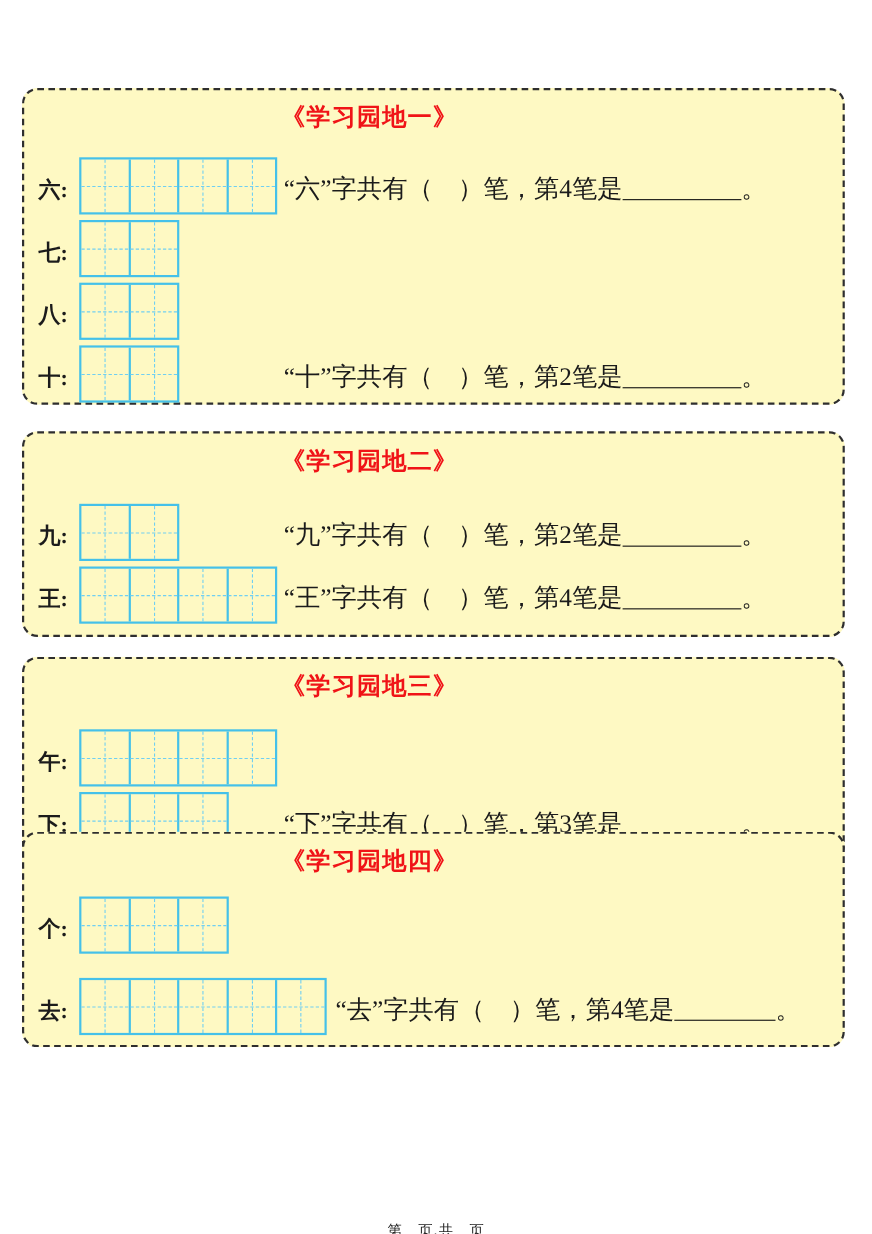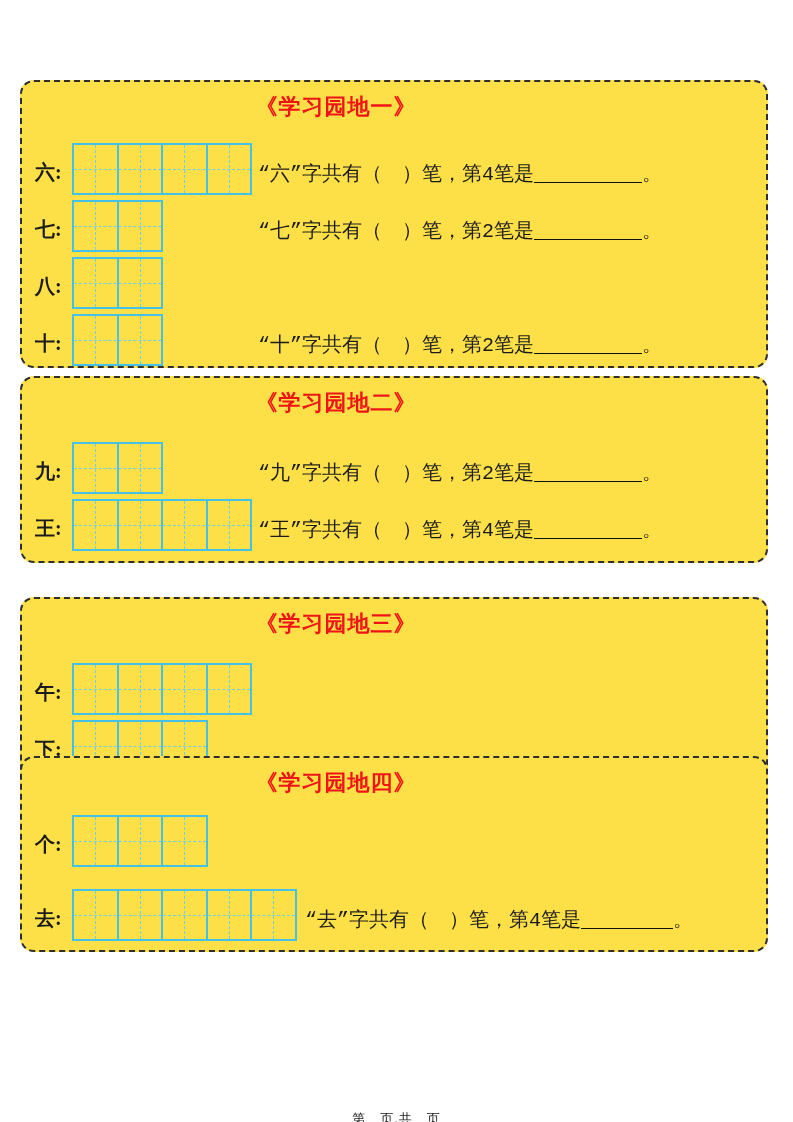--- a/index.html
+++ b/index.html
@@ -1,25 +1,25 @@
 <!DOCTYPE html>
 <html style="--accent_red: #f01317; --grid_blue: #45c1e9; --grid_blue_light: #70cff2; --ink: #1b1b1b;"><head>
 <meta charset="utf-8">
 <style>
   html,body{margin:0;padding:0;background:#ffffff;}
   .page{
     position:relative;width:793px;height:1122px;background:#fff;overflow:hidden;
     font-family:"Liberation Serif","DejaVu Serif",serif;color:var(--ink,#1b1b1b);
   }
   .box{
-    position:absolute;left:20px;width:748px;box-sizing:border-box;background:#fde047;
+    position:absolute;left:20px;width:748px;box-sizing:border-box;background:#fef9c3;
     border:2px dashed #2e2e2e;border-radius:14px;
   }
   #box1{top:80px;height:288px}
-  #box2{top:376px;height:187px}
+  #box2{top:392px;height:187px}
   #box3{top:597px;height:186px}
   #box4{top:756px;height:196px}
   .title{
     margin:10px 0 0;text-align:center;transform:translateX(-58px);
     font-family:"Liberation Sans","DejaVu Sans",sans-serif;
     font-size:22px;line-height:30px;font-weight:bold;letter-spacing:1px;
     color:var(--accent_red,#f01317);
   }
   .rows{padding-left:13px;}
   #box1 .rows{margin-top:21px}
@@ -37,21 +37,21 @@
   .cell{width:42.5px;height:48px;position:relative;border-right:2px solid var(--grid_blue,#45c1e9);}
   .cell:last-child{border-right:none;}
   .cell::before{
     content:"";position:absolute;left:50%;top:0;bottom:0;
     border-left:1.5px dashed var(--grid_blue_light,#70cff2);
   }
   .tian::after{
     content:"";position:absolute;left:0;right:0;top:50%;
     border-top:1.5px dashed var(--grid_blue_light,#70cff2);
   }
-  .q{margin:0;font-size:20px;padding-bottom:8px;white-space:nowrap;font-family:Liberation Mono, monospace;}
+  .q{margin:0;font-size:23px;padding-bottom:8px;white-space:nowrap;}
   .blank{
     display:inline-block;height:6px;vertical-align:-3px;
     border-bottom:1.6px solid #111;
   }
   .footer{
     position:absolute;left:0;right:0;top:1070px;text-align:center;
     font-family:"Liberation Sans","DejaVu Sans",sans-serif;
     font-size:13px;font-weight:normal;letter-spacing:1px;color:#222;margin-top:40px;
   }
 </style>
@@ -76,21 +76,20 @@
         <p class="q"><span>“六”字共有（　）笔，第4笔是</span><span class="blank" style="width:108px"></span><span>。</span></p>
       </div>
       <div class="row">
         <span class="label">七:</span>
         <div class="gridwrap w186">
           <div class="tian">
               <div class="cell"></div>
               <div class="cell"></div>
             </div>
         </div>
-        <p class="q"><span>“七”字共有（　）笔，第2笔是</span><span class="blank" style="width:108px"></span><span>。</span></p>
       </div>
       <div class="row">
         <span class="label">八:</span>
         <div class="gridwrap w186">
           <div class="tian">
               <div class="cell"></div>
               <div class="cell"></div>
             </div>
         </div>
       </div>
@@ -151,20 +150,21 @@
       </div>
       <div class="row">
         <span class="label">下:</span>
         <div class="gridwrap w186">
           <div class="tian">
               <div class="cell"></div>
               <div class="cell"></div>
               <div class="cell"></div>
             </div>
         </div>
+        <p class="q"><span>“下”字共有（　）笔，第3笔是</span><span class="blank" style="width:108px"></span><span>。</span></p>
       </div>
     </div>
   </section>
 
   <section class="box" id="box4">
     <h2 class="title">《学习园地四》</h2>
     <div class="rows">
       <div class="row">
         <span class="label">个:</span>
         <div class="gridwrap w166">

